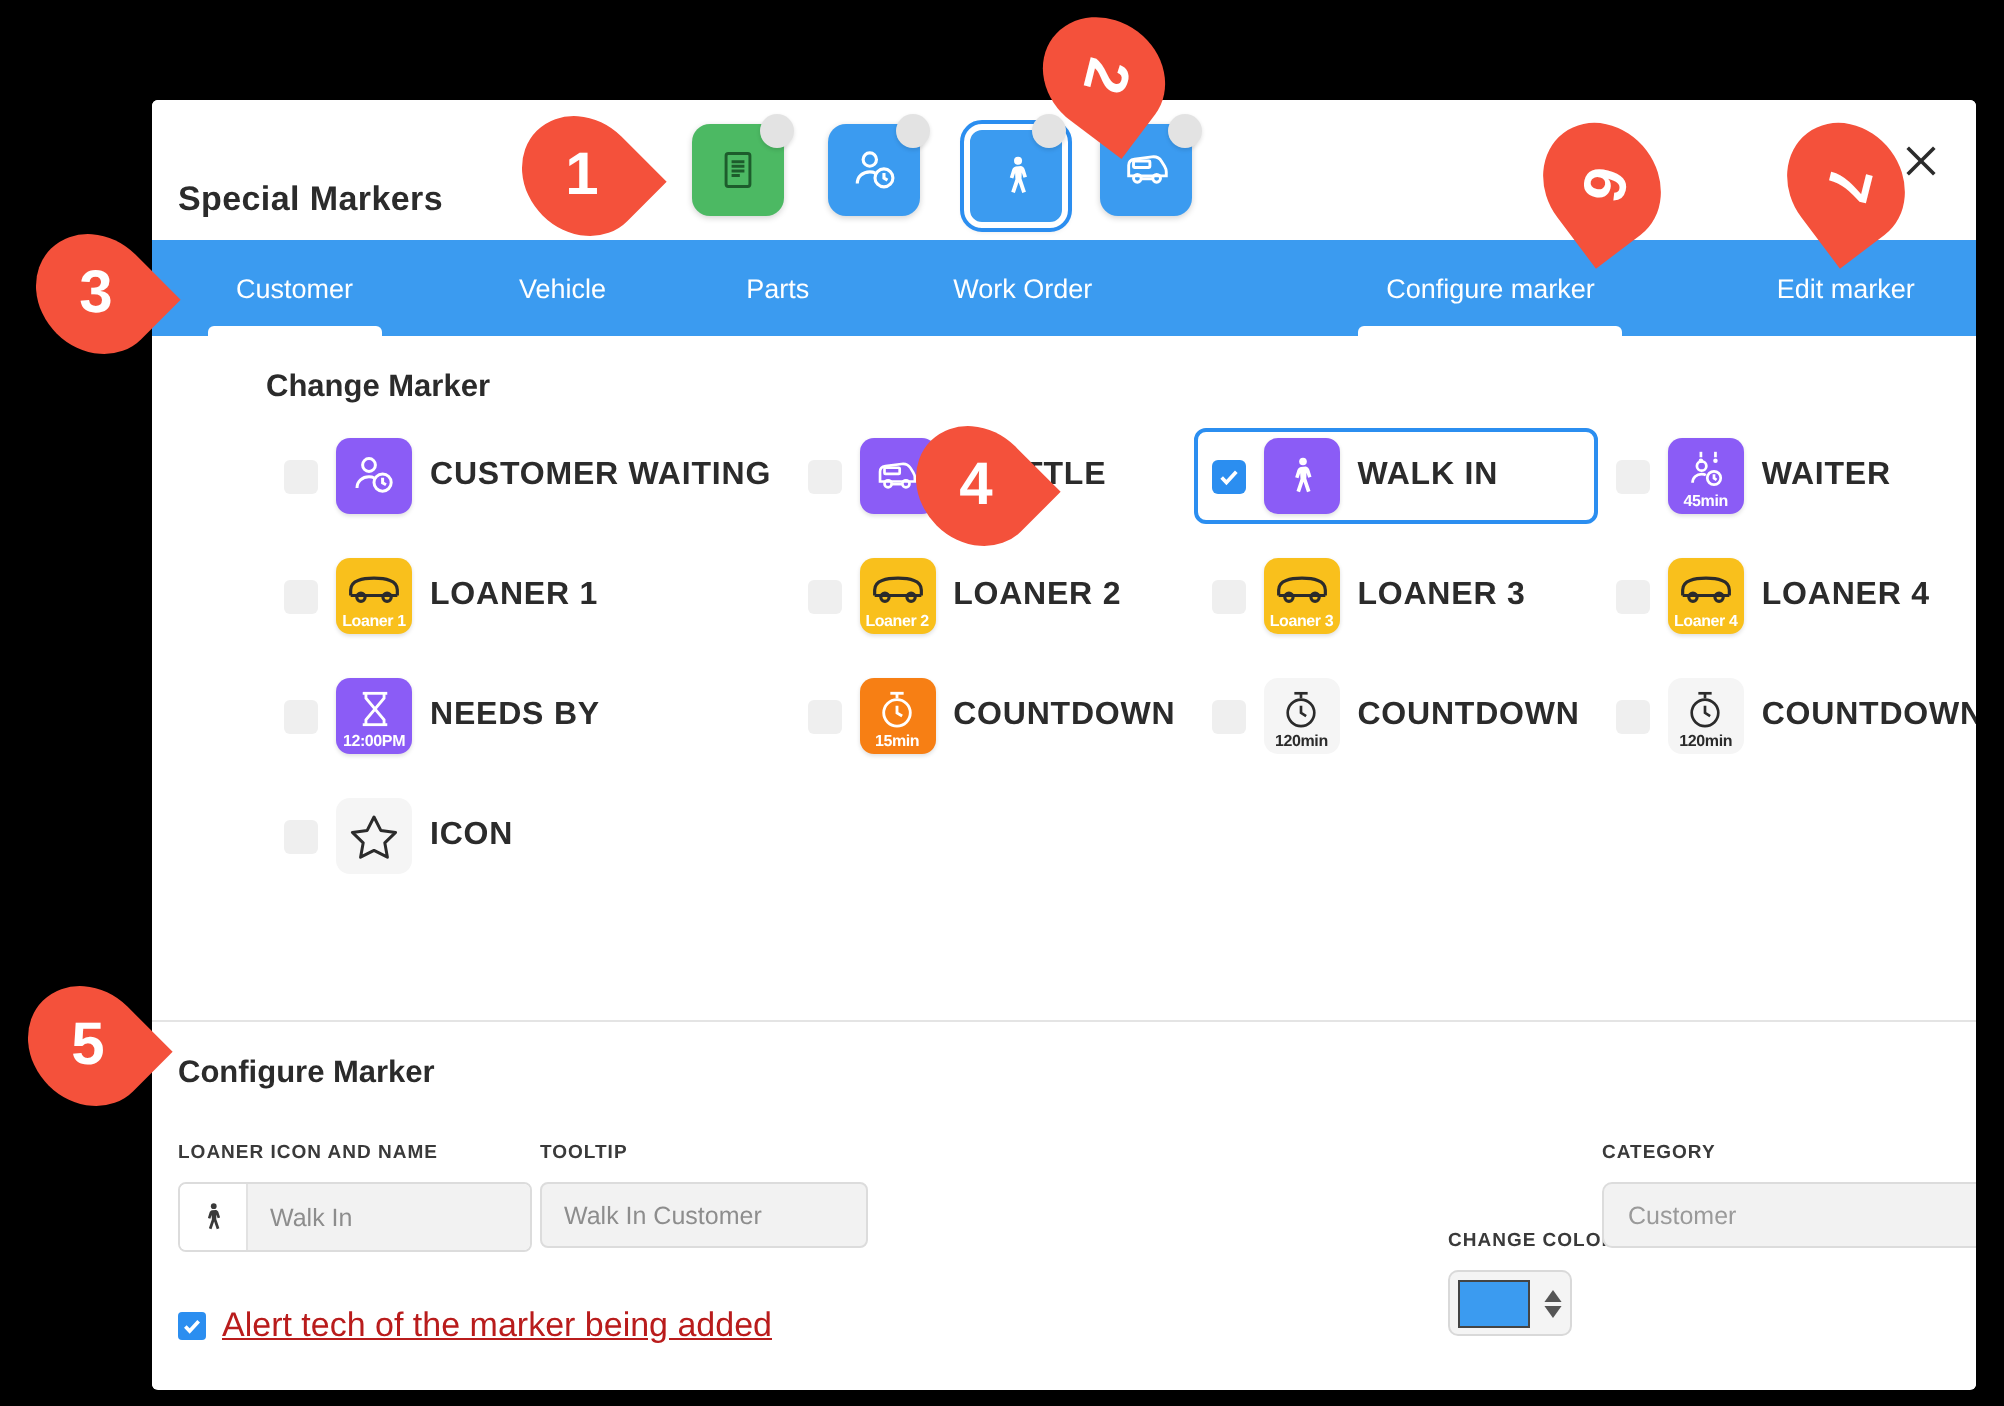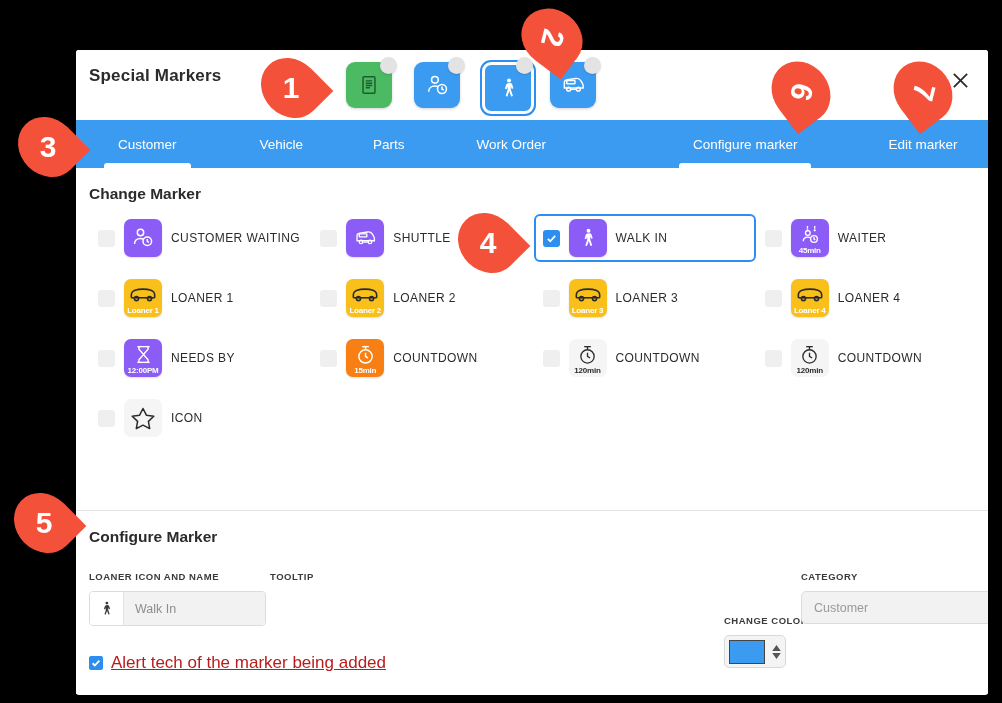--- a/index.html
+++ b/index.html
@@ -15,21 +15,21 @@
   .dialog{
     position:absolute;left:76px;top:50px;width:912px;height:645px;
     background:#ffffff;border-radius:3px;
     box-shadow:0 6px 26px rgba(0,0,0,.55);
     overflow:hidden;
   }
 
   
   .header{position:relative;height:70px;background:#fff;}
   .dlg-title{
-    position:absolute;left:13px;top:16px;
+    position:absolute;left:13px;top:40px;
     font-size:17px;font-weight:bold;color:#2b2b2b;letter-spacing:.2px;
   }
   .close-btn{
     position:absolute;right:14px;top:16px;width:28px;height:28px;
     display:flex;align-items:center;justify-content:center;cursor:pointer;
   }
   .close-btn svg{display:block;}
 
   
   .hdr-icons{position:absolute;left:270px;top:12px;display:flex;gap:22px;}
@@ -61,21 +61,21 @@
     color:#ffffff;font-size:13.5px;cursor:pointer;white-space:nowrap;
   }
   .tab .tab-underline{
     position:absolute;left:-14px;right:-14px;bottom:0;height:5px;
     background:#ffffff;border-top-left-radius:3px;border-top-right-radius:3px;
     display:none;
   }
   .tab.active .tab-underline{display:block;}
 
   
-  .body-area{background:#fff;height:342px;position:relative;}
+  .body-area{background:#fff;height:342px;position:relative;margin-left:44px;}
   .section-title{
     position:absolute;left:13px;top:17px;
     font-size:15.5px;font-weight:bold;color:#2b2b2b;
   }
 
   .grid{
     position:absolute;left:13px;top:46px;right:10px;
     display:grid;grid-template-columns:repeat(4,1fr);
     row-gap:12px;
   }
@@ -102,21 +102,21 @@
   .tile.orange{background:#f77f14;}
   .tile.plain{background:#f5f5f5;box-shadow:none;}
   .tile .tlabel{
     position:absolute;left:0;right:0;bottom:2px;text-align:center;
     font-size:8px;font-weight:bold;color:#ffffff;letter-spacing:-.2px;
   }
   .tile.plain .tlabel{color:#2b2b2b;}
   .tile .glyph{display:block;}
   .tile.hasLabel .glyph{margin-bottom:7px;}
   .mlabel{
-    font-size:12px;font-weight:normal;color:#2b2b2b;letter-spacing:.4px;
+    font-size:16px;font-weight:bold;color:#2b2b2b;letter-spacing:.4px;
     white-space:nowrap;
   }
 
   
   .divider{height:1px;background:#e4e4e4;margin:0;}
   .configure{position:relative;background:#fff;height:183px;}
   .cfg-title{
     position:absolute;left:13px;top:17px;
     font-size:15.5px;font-weight:bold;color:#2b2b2b;
   }
@@ -514,20 +514,21 @@
               <circle cx="12.6" cy="3.3" r="2.3"></circle>
               <path d="M11.3 6.6c-1.1.2-1.8 1-2.1 2l-1.3 4.2 2 .6 1-3.1.2 3.5-2.4 7.2 2.1.7 2.1-6.2 2.1 6.2 2.1-.7-2.5-7.4.1-3.6 1 3 2-.6-1.3-4.1c-.3-1-1-1.8-2.1-2z"></path>
             </svg>
           </div>
           <input type="text" value="Walk In" placeholder="Walk In" style="">
         </div>
       </div>
 
       <div class="fgroup" style="left:194px;top:60px;">
         <span class="flabel">TOOLTIP</span>
+        <input class="plain-input" type="text" value="Walk In Customer" style="">
       </div>
 
       <div class="fgroup" style="left:648px;top:60px;margin-top:44px;">
         <span class="flabel">CHANGE COLOR</span>
         <div class="color-spin">
           <div class="swatch" id="swatch" style="background: rgb(59, 155, 240);"></div>
           <div class="spin">
             <svg width="9" height="6" viewBox="0 0 10 7" fill="#555">
                 <polygon points="5,0 10,7 0,7"></polygon>
               </svg>

